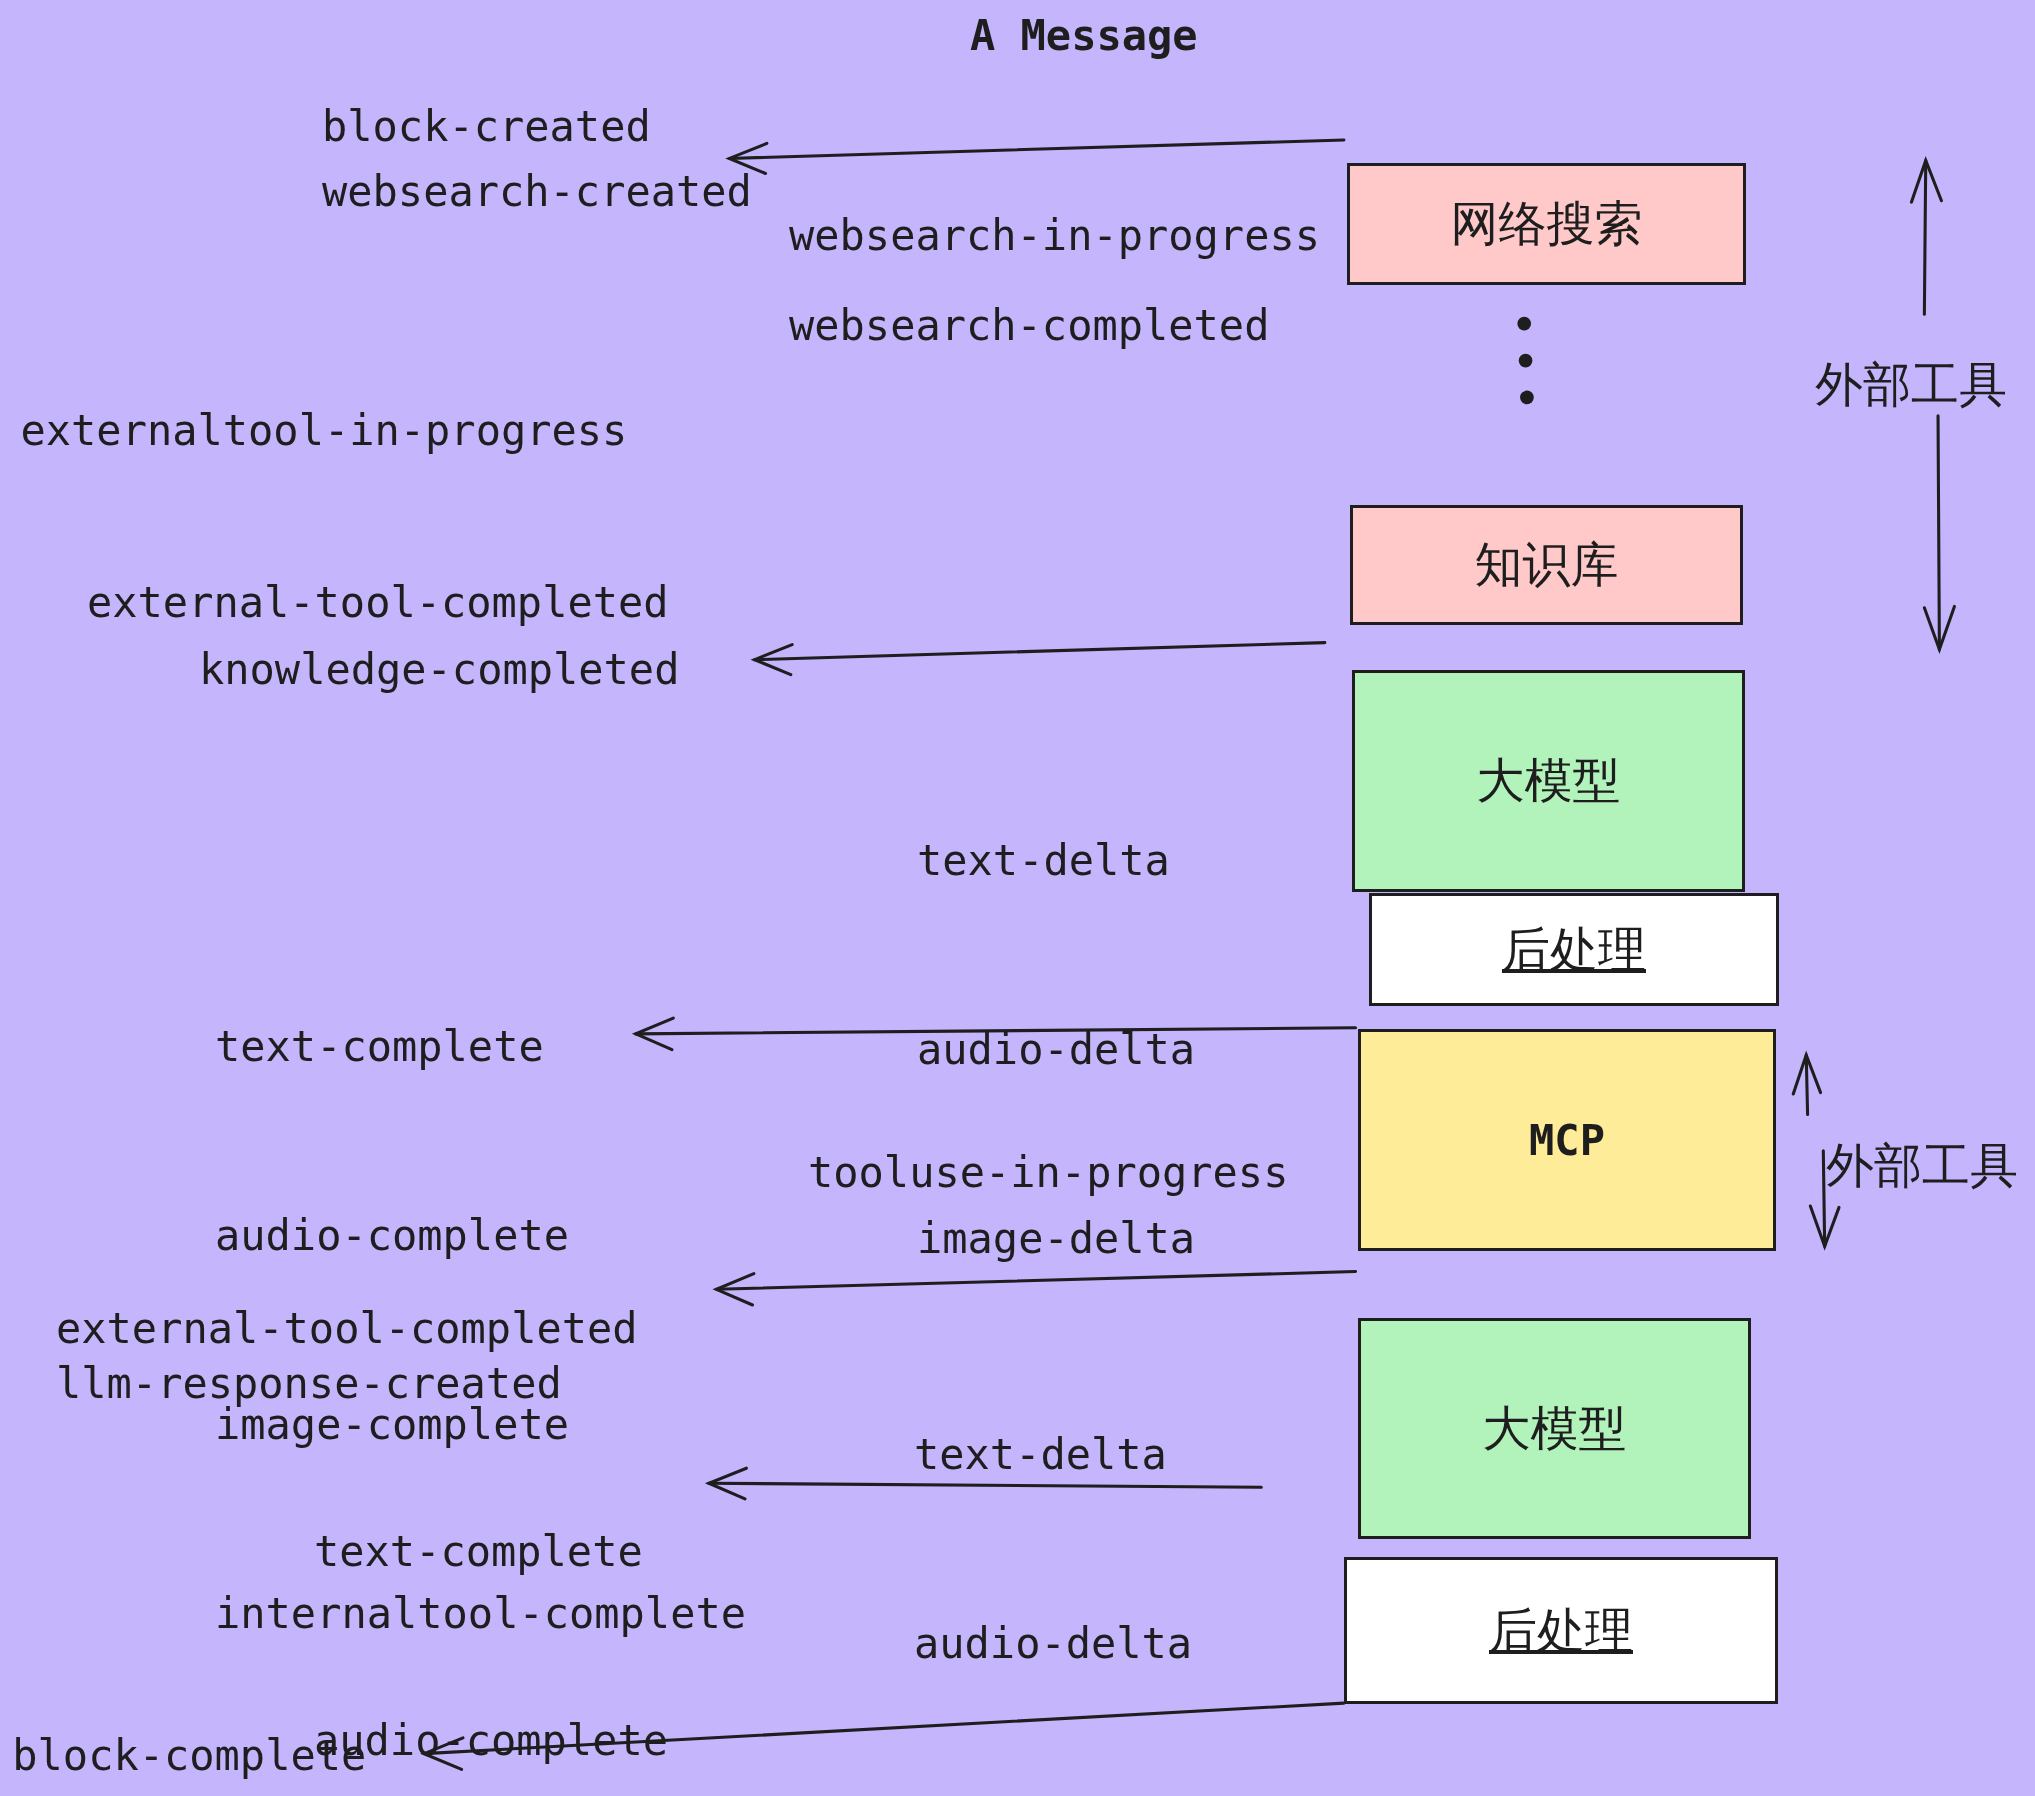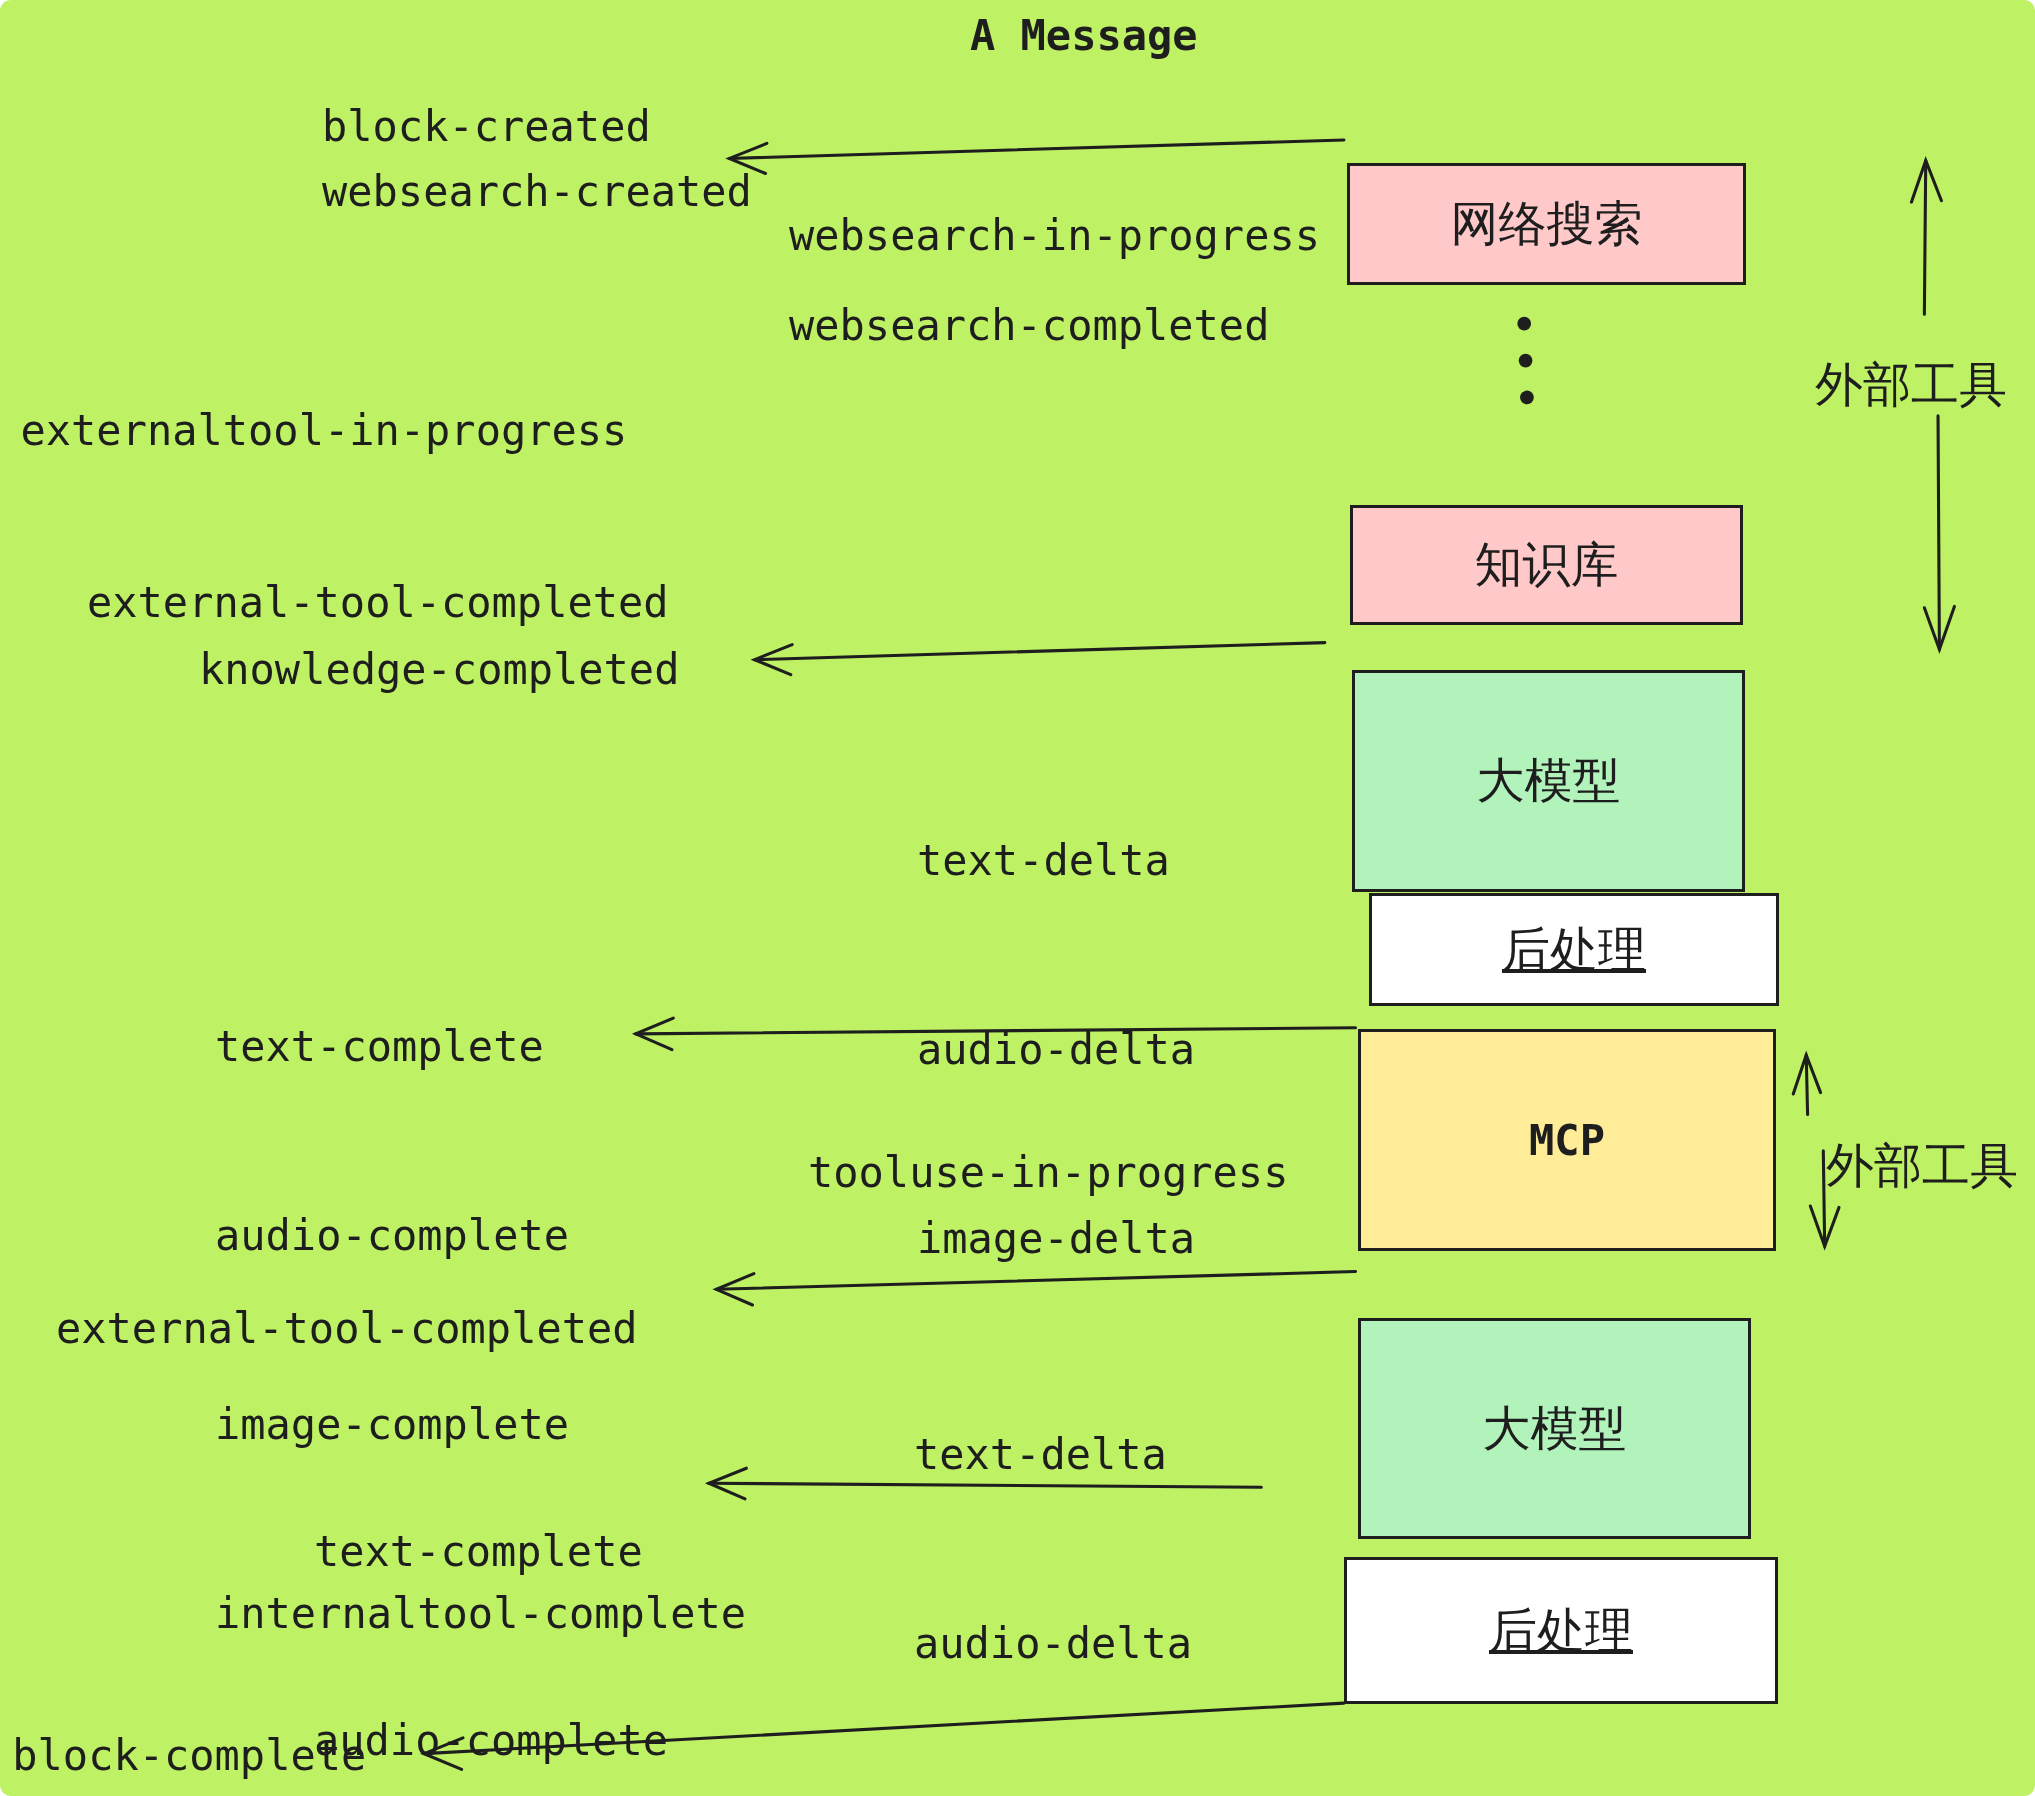--- a/index.html
+++ b/index.html
@@ -1,17 +1,17 @@
 <!DOCTYPE html>
 <html style="font-size:11px"><head>
 <meta charset="utf-8">
 <style>
   html,body{margin:0;padding:0;background:#ffffff;}
-  .canvas{position:relative;width:2035px;height:1796px;background:#bef264;overflow:hidden;
-          font-family:"DejaVu Sans Mono", monospace;color:#1e1e1e;border-radius:11px;}
+  .canvas{position:relative;width:2035px;height:1796px;background:#c4b5fd;overflow:hidden;
+          font-family:"DejaVu Sans Mono", monospace;color:#1e1e1e;}
   .title{position:absolute;font:bold 42px/63px "DejaVu Sans Mono", monospace;white-space:pre;}
   .event{position:absolute;font:42px/63px "DejaVu Sans Mono", monospace;white-space:pre;color:#1e1e1e;}
   .box{position:absolute;box-sizing:border-box;border:3.4px solid #1e1e1e;
        display:flex;align-items:center;justify-content:center;
        font-family:"DejaVu Sans", sans-serif;font-size:48px;color:#1e1e1e;}
   .box .mono-label{font-family:"DejaVu Sans Mono", monospace;font-size:42px;font-weight:bold;}
   .f-pink{background:#ffc9c9;font-family:Liberation Mono, monospace;}
   .f-green{background:#b2f2bb;margin-top:31px;}
   .f-yellow{background:#ffec99;}
   .f-white{background:#ffffff;text-decoration:underline;}
@@ -96,20 +96,21 @@
 
   <div class="event" style="left:215px;top:889px">
     <div>text-complete</div>
     <div>audio-complete</div>
     <div>image-complete</div>
     <div>internaltool-complete</div>
   </div>
 
   <div class="event" style="left:808px;top:1141px">tooluse-in-progress</div>
   <div class="event" style="left:56px;top:1297px">external-tool-completed</div>
+  <div class="event" style="left:56px;top:1352px">llm-response-created</div>
 
   <div class="event" style="left:914px;top:1297px">
     <div>text-delta</div>
     <div>audio-delta</div>
     
   </div>
 
   <div class="event" style="left:314px;top:1394px">
     <div>text-complete</div>
     <div>audio-complete</div>

